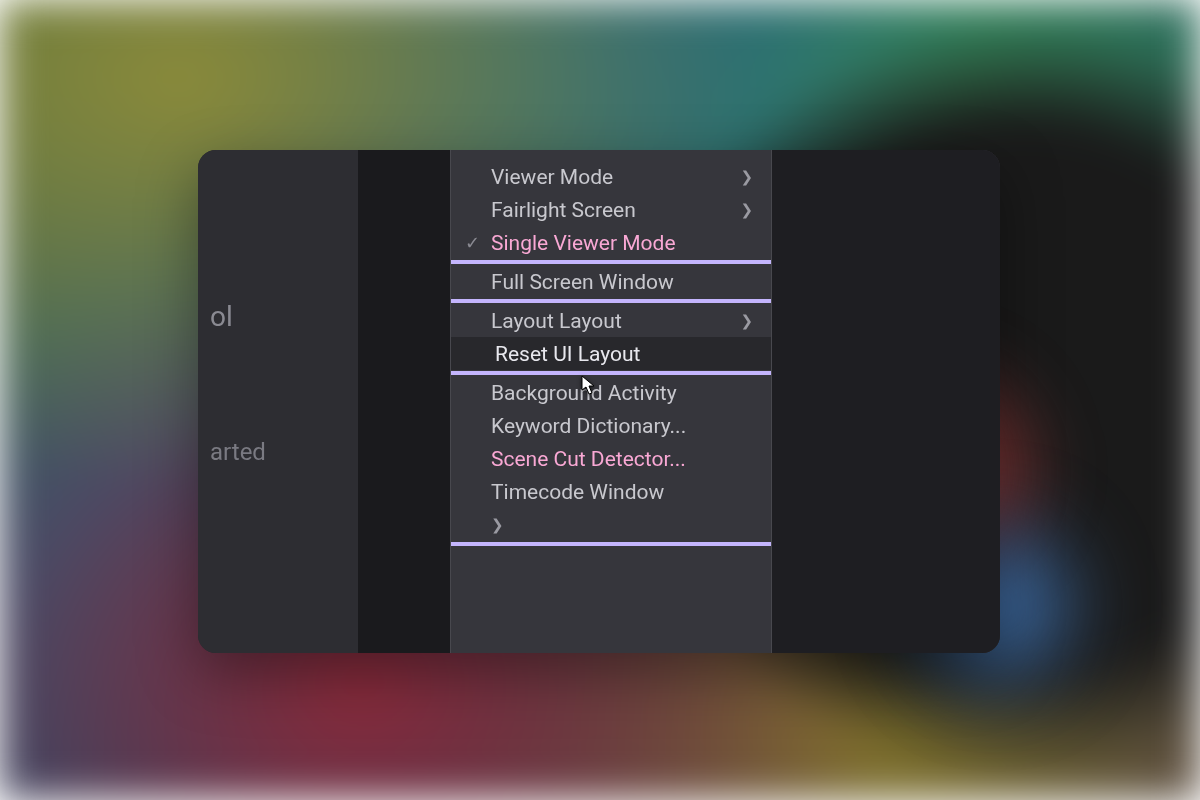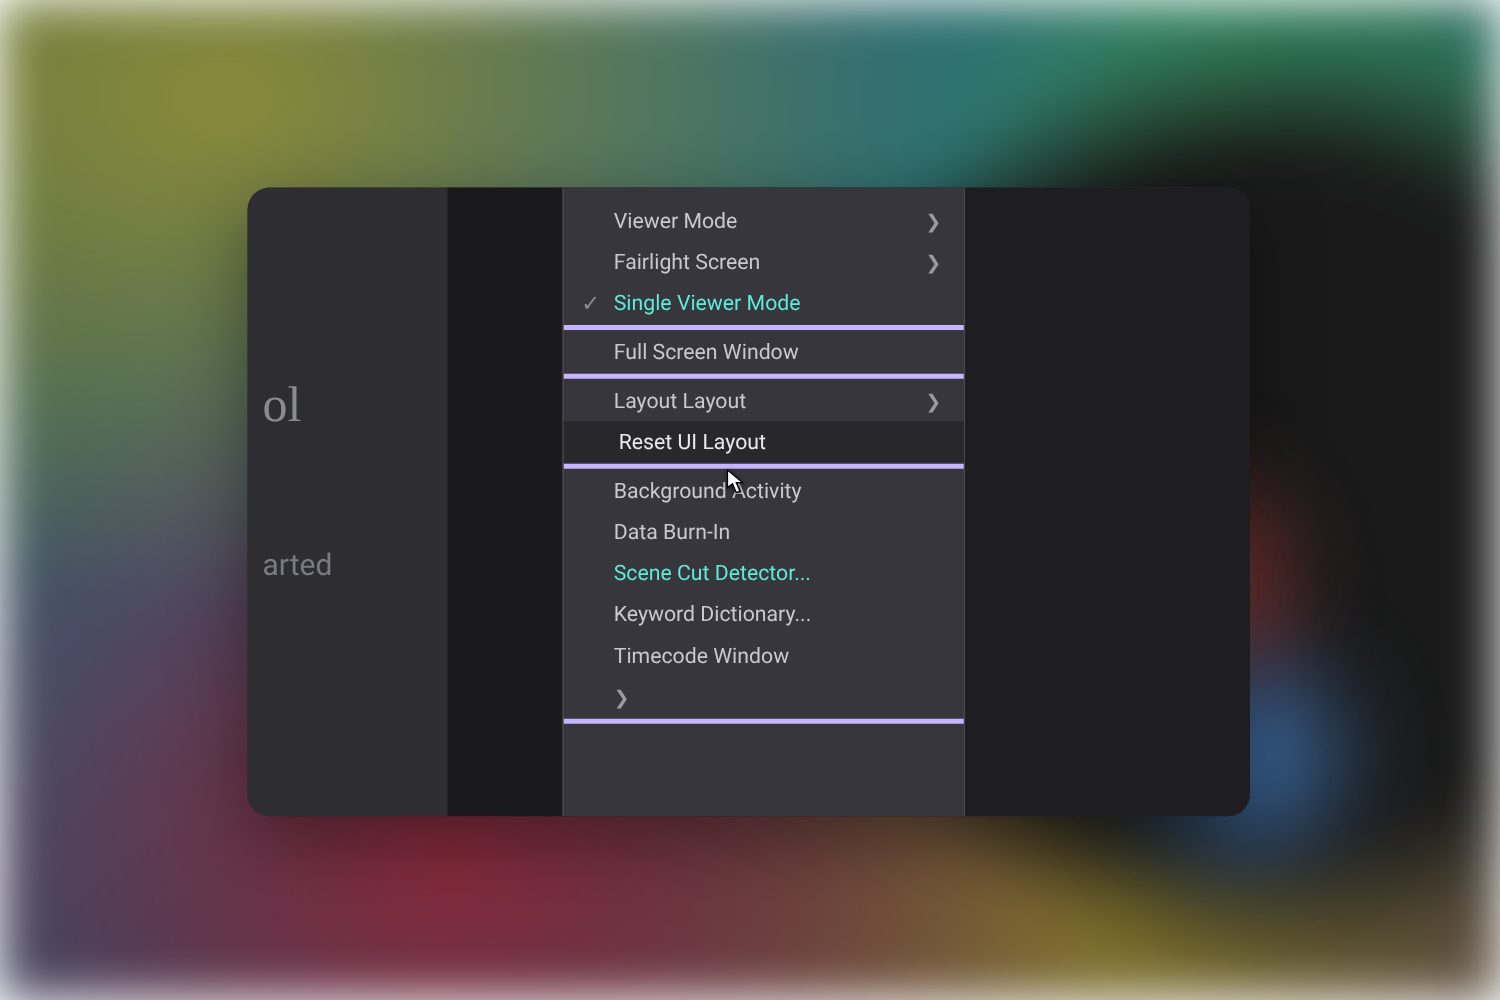--- a/index.html
+++ b/index.html
@@ -68,24 +68,23 @@
       top: 0;
       width: 100%;
       height: 100%;
       background: #2d2d32;
     }
     
     .partial-text-1 {
       position: absolute;
       left: 12px;
       top: 150px;
-      font-size: 40px;
+      font-size: 28px;
       color: #8a8a92;
       font-weight: 400;
-      font-family: Liberation Serif, serif;
     }
     
     .partial-text-2 {
       position: absolute;
       left: 12px;
       top: 288px;
       font-size: 24px;
       color: #7a7a82;
       font-weight: 400;
     }
@@ -123,27 +122,27 @@
     .menu-item {
       display: flex;
       align-items: center;
       padding: 4px 18px 4px 40px;
       position: relative;
       cursor: pointer;
       height: 33px;
     }
     
     .menu-item-label {
-      font-size: 17px;
+      font-size: 21px;
       color: #c8c8ce;
       flex: 1;
     }
     
     .menu-item.disabled .menu-item-label {
-      color: #5eead4;
+      color: #f9a8d4;
     }
     
     .menu-item.highlighted {
       background: #28282c;
       padding-left: 44px;
     }
     
     .menu-item.highlighted .menu-item-label {
       color: #e8e8ee;
     }
@@ -231,27 +230,24 @@
         <div class="menu-item highlighted">
           <span class="menu-item-label">Reset UI Layout</span>
         </div>
       </div>
 
       <div class="menu-section">
         <div class="menu-item">
           <span class="menu-item-label">Background Activity</span>
         </div>
         <div class="menu-item">
-          <span class="menu-item-label">Data Burn-In</span>
+          <span class="menu-item-label">Keyword Dictionary...</span>
         </div>
         <div class="menu-item disabled">
           <span class="menu-item-label">Scene Cut Detector...</span>
-        </div>
-        <div class="menu-item">
-          <span class="menu-item-label">Keyword Dictionary...</span>
         </div>
         <div class="menu-item">
           <span class="menu-item-label">Timecode Window</span>
         </div>
         <div class="menu-item">
           <span class="submenu-arrow">❯</span>
         </div>
       </div>
 
       <div class="menu-section" style="height:20px;"></div>

